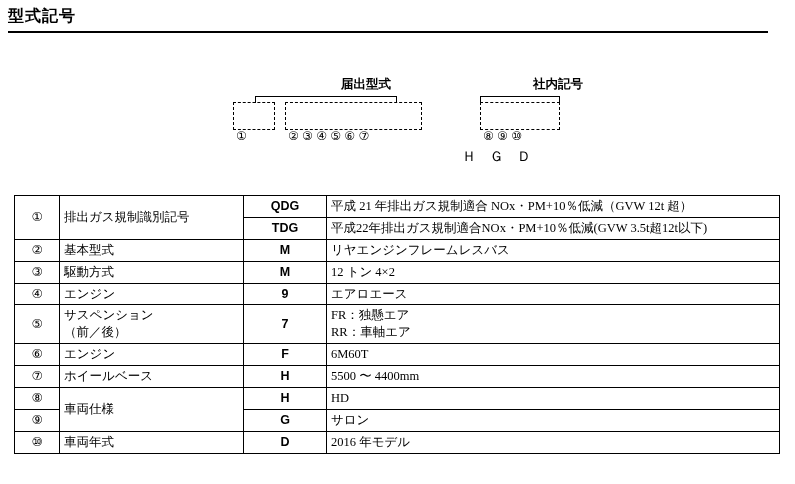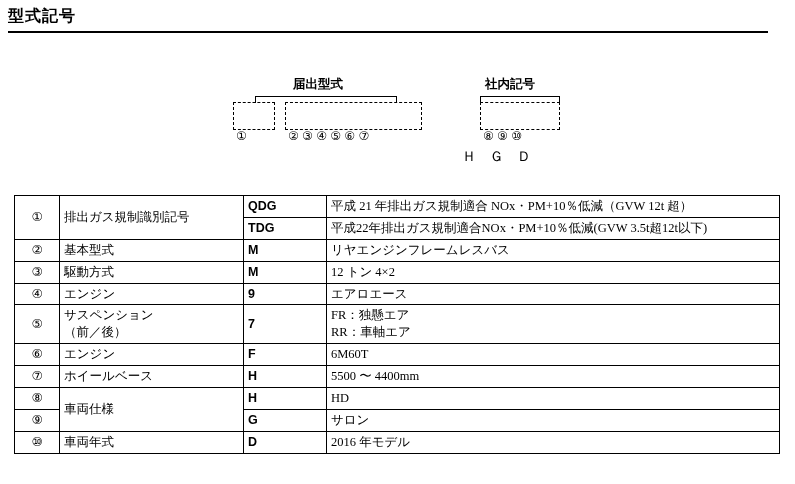--- a/index.html
+++ b/index.html
@@ -42,20 +42,21 @@
     top: 58px;
     width: 795px;
     height: 115px;
   }
   .grp-label {
     position: absolute;
     font-family: "Liberation Sans", "DejaVu Sans", sans-serif;
     font-size: 12.5px;
     font-weight: bold;
     white-space: nowrap;
+    margin-left: 48px;
   }
   .grp-label.lbl1 { left: 293px; top: 18px; }
   .grp-label.lbl2 { left: 485px; top: 18px; }
 
   
   .grp-line {
     position: absolute;
     border-top: 1px solid #000;
     border-left: 1px solid #000;
     border-right: 1px solid #000;
@@ -118,21 +119,21 @@
     text-align: center;
     font-family: "Liberation Sans", "DejaVu Sans", sans-serif;
     font-size: 11.5px;
   }
   td.c-item {
     width: 175px;
     padding-left: 8px;
   }
   td.c-code {
     width: 74px;
-    text-align: left;
+    text-align: center;
     font-family: "Liberation Sans", "DejaVu Sans", sans-serif;
     font-weight: bold;
     font-size: 12.5px;
   }
   td.c-desc {
     padding-left: 8px;
     margin-top: 26px;
   }
   .small-note { font-size: 11.5px; }
   .tall { height: 34px; }

